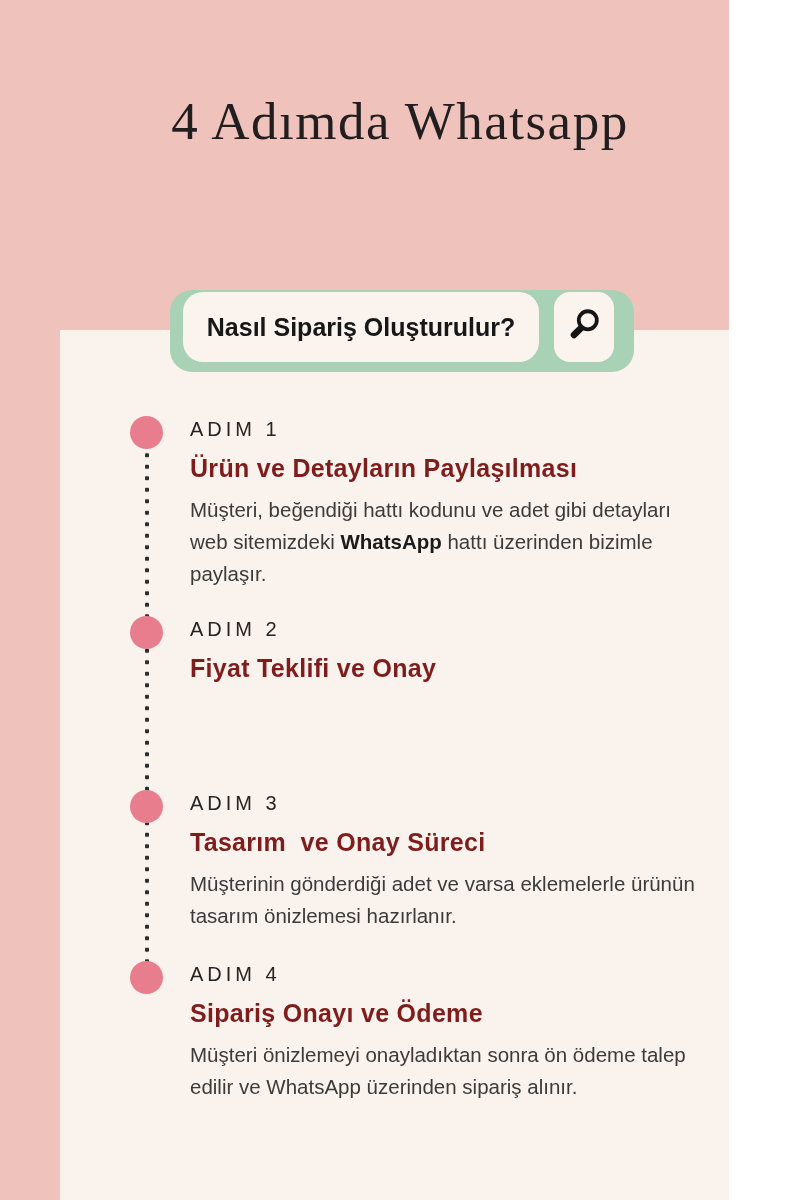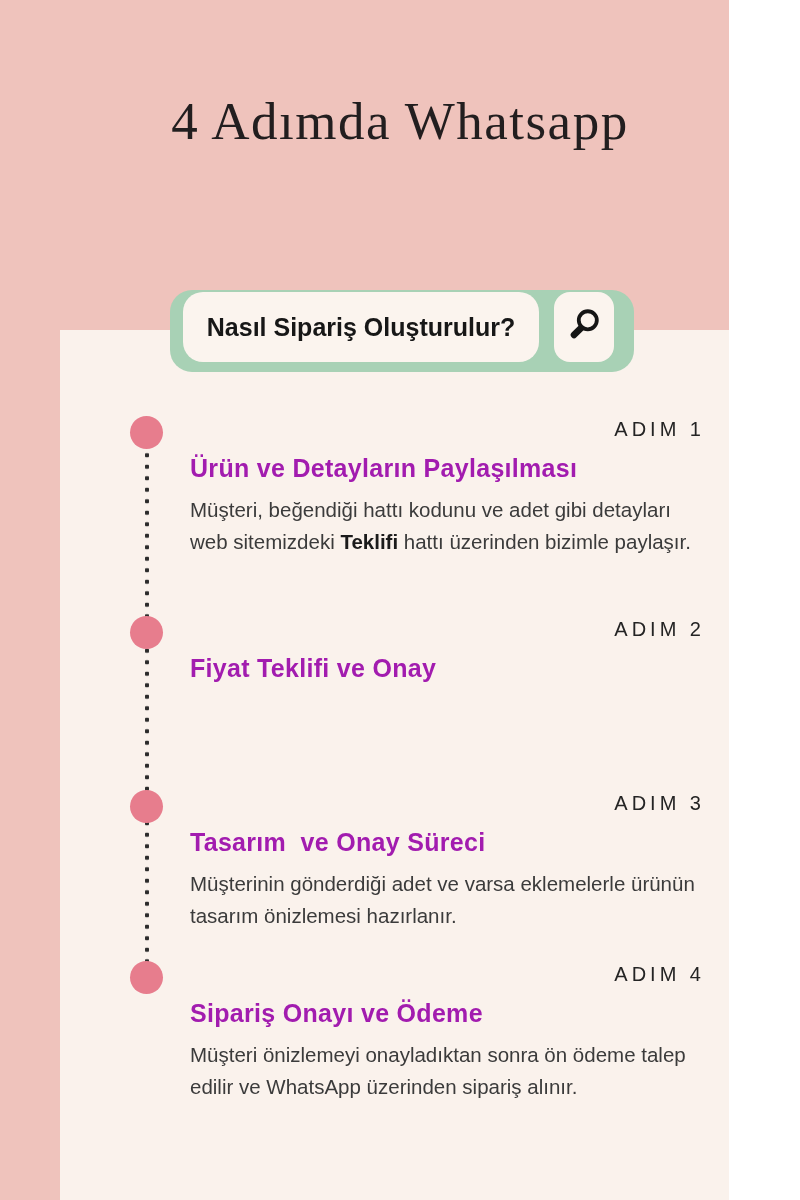--- a/index.html
+++ b/index.html
@@ -90,28 +90,27 @@
     left:190px;width:515px;
   }
   .step.s1{top:418px;}
   .step.s2{top:618px;}
   .step.s3{top:792px;}
   .step.s4{top:963px;}
   .step-label{
     font-size:20px;
     letter-spacing:4px;
     color:#242424;
-    text-align:right;
   }
   .step-title{
     margin-top:13px;
     font-size:25px;
     font-weight:700;
     letter-spacing:0.3px;
-    color:#a21caf;
+    color:#7f1d1d;
     white-space:pre-wrap;
   }
   .step-body{
     margin-top:11px;
     font-size:20.5px;
     line-height:1.55;
     color:var(--body-text);
   }
   .step-body b{color:#1b1b1b;}
 </style>
@@ -141,21 +140,21 @@
   <div class="timeline-dots"></div>
 
   <div class="step-marker m1"></div>
   <div class="step-marker m2"></div>
   <div class="step-marker m3"></div>
   <div class="step-marker m4"></div>
 
   <div class="step s1">
     <div class="step-label">ADIM 1</div>
     <div class="step-title">Ürün ve Detayların Paylaşılması</div>
-    <div class="step-body"><span>Müşteri, beğendiği hattı kodunu ve adet gibi detayları web sitemizdeki </span><b>Teklifi</b><span> hattı üzerinden bizimle paylaşır.</span></div>
+    <div class="step-body"><span>Müşteri, beğendiği hattı kodunu ve adet gibi detayları web sitemizdeki </span><b>WhatsApp</b><span> hattı üzerinden bizimle paylaşır.</span></div>
   </div>
 
   <div class="step s2">
     <div class="step-label">ADIM 2</div>
     <div class="step-title">Fiyat Teklifi ve Onay</div>
   </div>
 
   <div class="step s3">
     <div class="step-label">ADIM 3</div>
     <div class="step-title">Tasarım  ve Onay Süreci</div>

